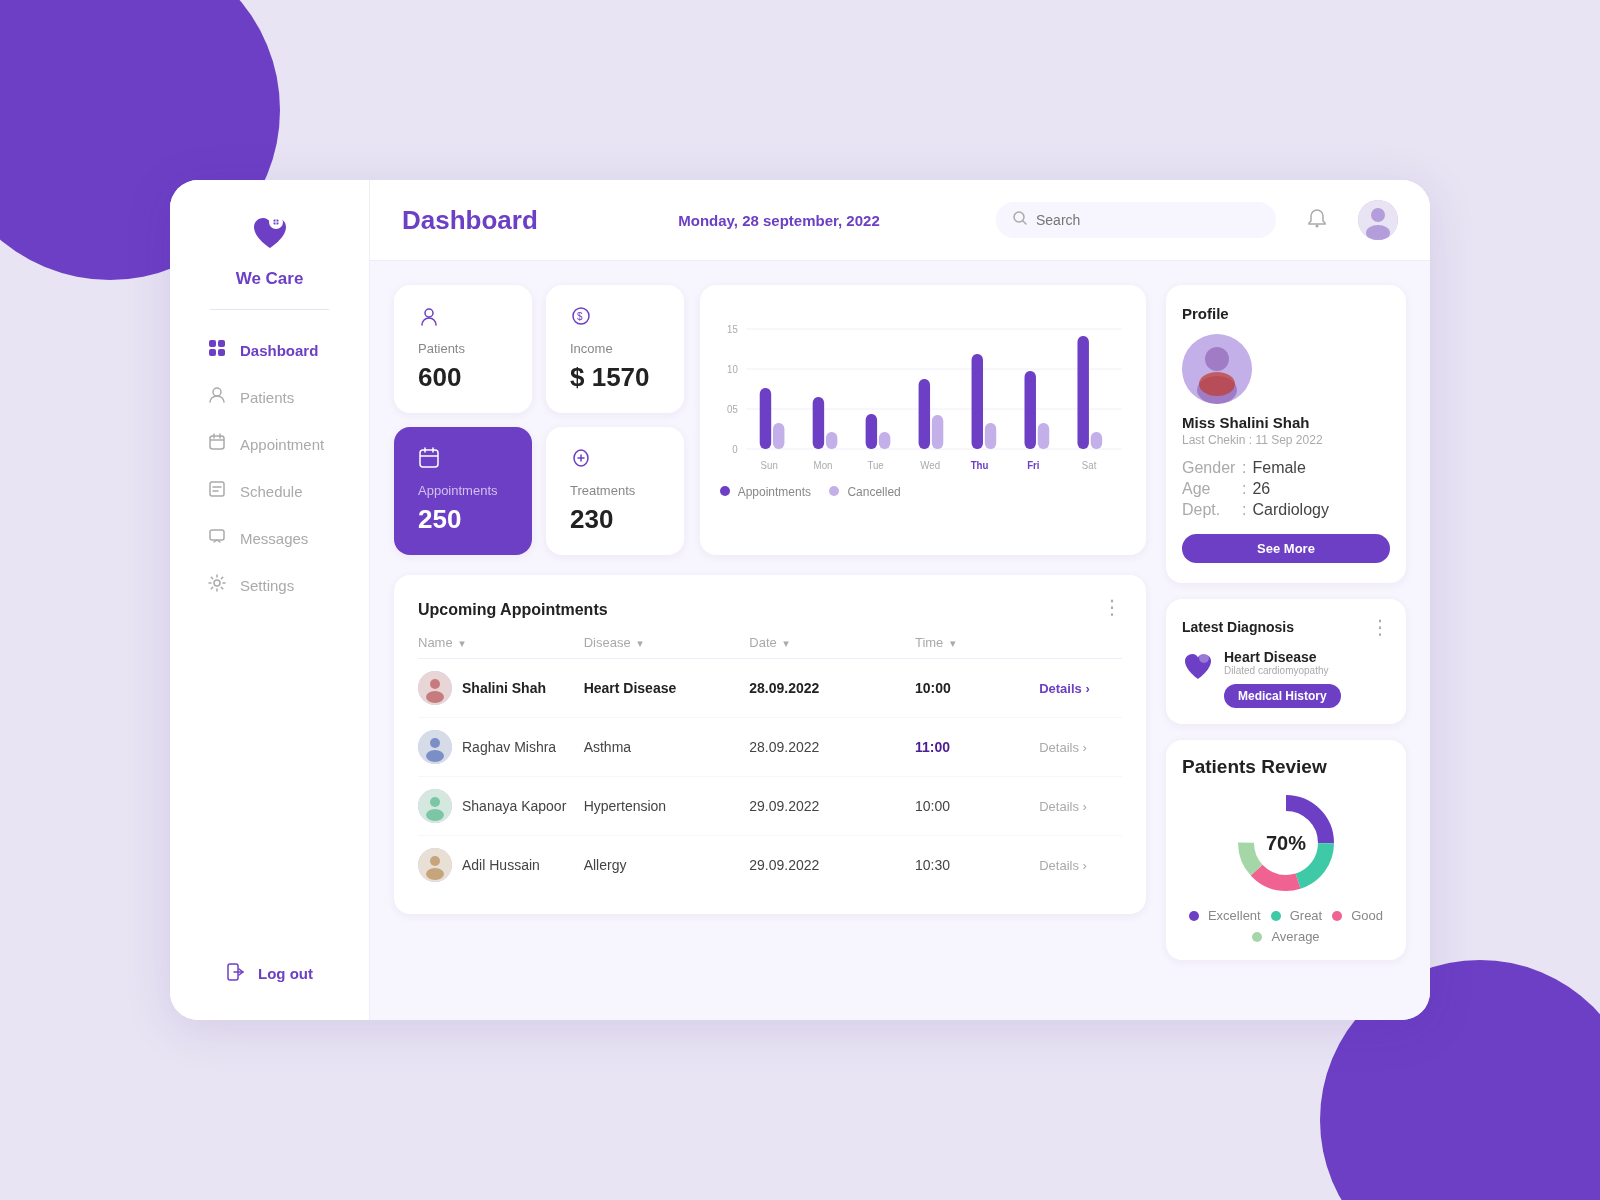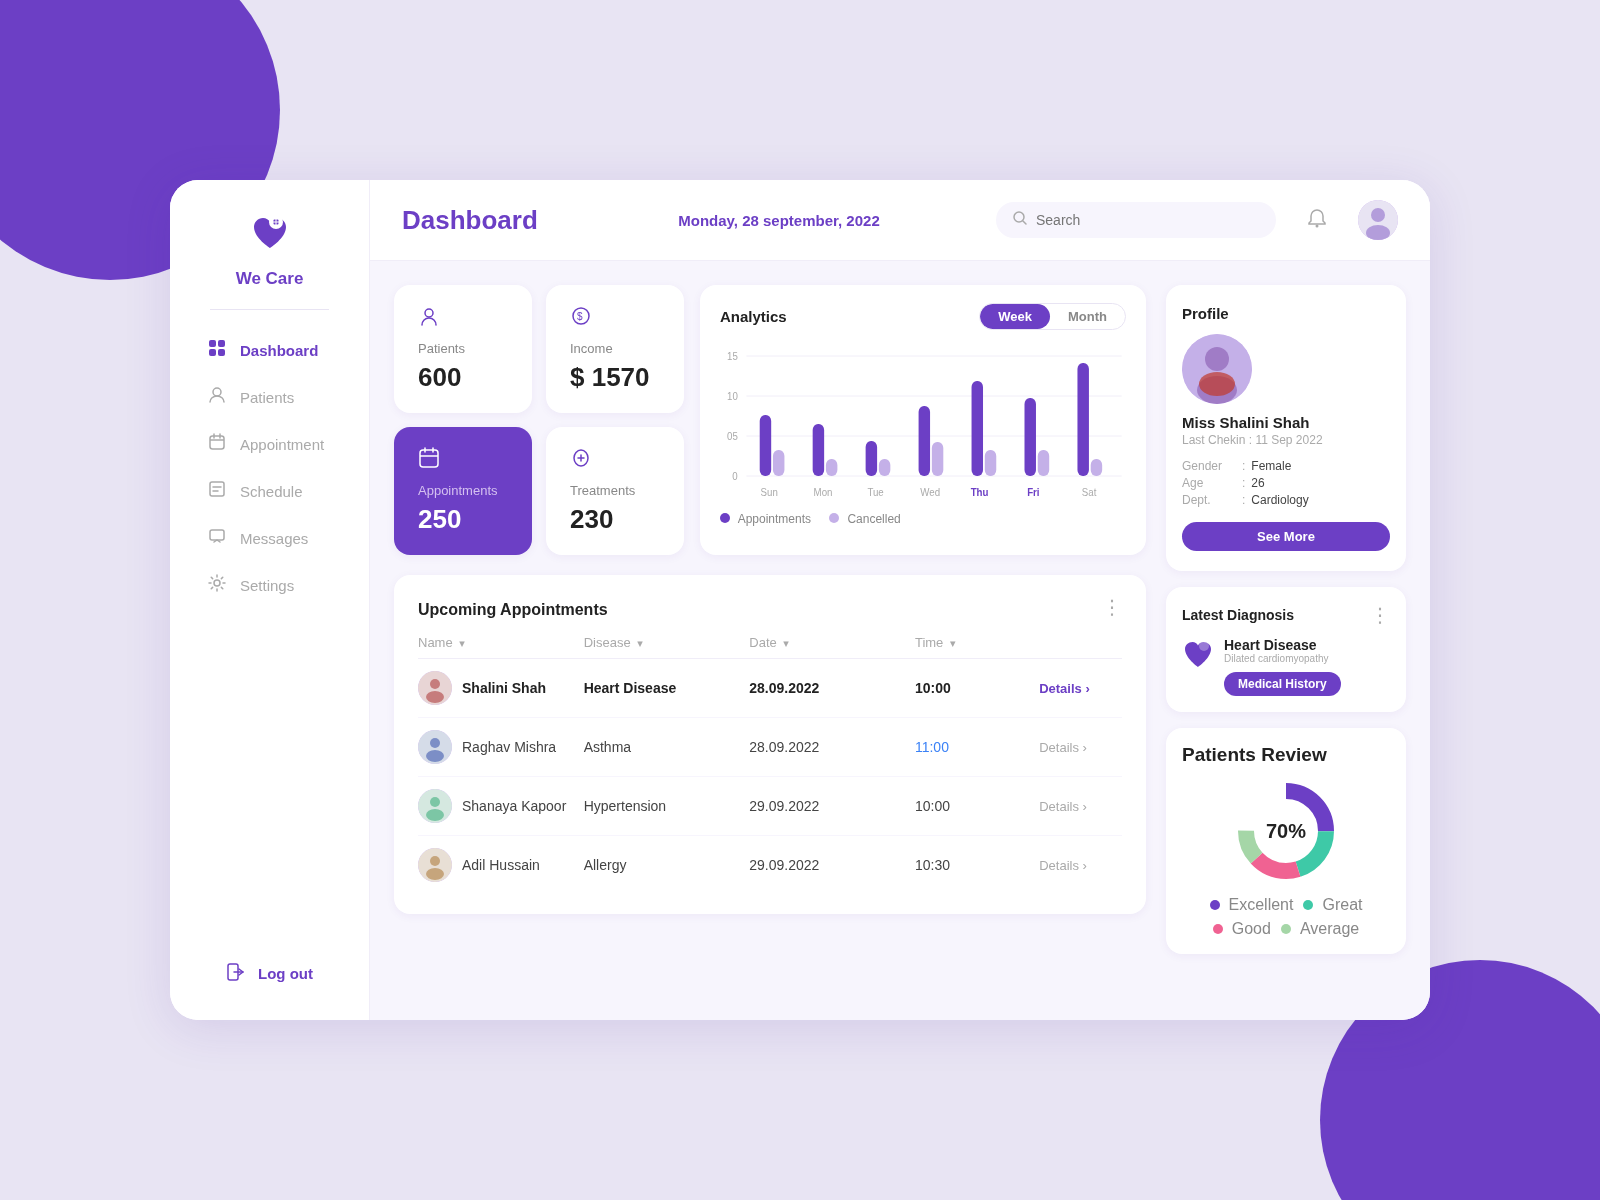--- a/index.html
+++ b/index.html
@@ -380,21 +380,21 @@
       margin-bottom: 2px;
     }
     .profile-checkin {
       font-size: 12px;
       color: #aaa;
       margin-bottom: 12px;
     }
     .profile-info-row {
       display: flex;
       width: 100%;
-      font-size: 12px;
+      font-size: 16px;
       margin-bottom: 3px;
     }
     .profile-info-label { color: #aaa; min-width: 60px; }
     .profile-info-colon { color: #aaa; margin-right: 6px; }
     .profile-info-value { color: #444; font-weight: 500; }
     .see-more-btn {
       margin-top: 12px;
       background: #6c3fc5;
       color: #fff;
       border: none;
@@ -478,21 +478,21 @@
       top: 50%; left: 50%;
       transform: translate(-50%, -50%);
       font-size: 20px;
       font-weight: 700;
       color: #222;
     }
     .review-legend {
       display: flex;
       flex-wrap: wrap;
       gap: 6px 10px;
-      font-size: 16px;
+      font-size: 13px;
       color: #888;
       justify-content: center;
     }
     .review-legend-item {
       display: flex;
       align-items: center;
       gap: 4px;
     }
     .y-label { font-size: 11px; fill: #aaa; }
     .col-chevron { font-size: 11px; color: #aaa; margin-left: 3px; }
@@ -660,27 +660,20 @@
                     <path d="M11 3C7 3 4 7 4 11s3 8 7 8 7-4 7-8-3-8-7-8z" stroke="#6c3fc5" stroke-width="1.5"></path>
                     <path d="M8 11h6M11 8v6" stroke="#6c3fc5" stroke-width="1.5" stroke-linecap="round"></path>
                   </svg>
               </span>
               <div class="stat-label">Treatments</div>
               <div class="stat-value">230</div>
             </div>
           </div>
 
           <div class="analytics-card">
-            <div class="analytics-header">
-              <span class="analytics-title">Analytics</span>
-              <div class="week-month-toggle">
-                <button class="toggle-btn active">Week</button>
-                <button class="toggle-btn">Month</button>
-              </div>
-            </div>
             <div class="chart-area">
               <svg width="100%" height="160" viewBox="0 0 460 160" preserveAspectRatio="none">
 
                 <text x="8" y="14" class="y-label" font-size="11" fill="#aaa">15</text>
                 <text x="8" y="54" class="y-label" font-size="11" fill="#aaa">10</text>
                 <text x="8" y="94" class="y-label" font-size="11" fill="#aaa">05</text>
                 <text x="14" y="134" class="y-label" font-size="11" fill="#aaa">0</text>
 
                 <line x1="30" y1="10" x2="455" y2="10" stroke="#f0edf8" stroke-width="1"></line>
                 <line x1="30" y1="50" x2="455" y2="50" stroke="#f0edf8" stroke-width="1"></line>
@@ -766,21 +759,21 @@
                 <svg viewBox="0 0 34 34" fill="none" width="34" height="34">
                     <circle cx="17" cy="17" r="17" fill="#d5dce8"></circle>
                     <circle cx="17" cy="13" r="5" fill="#7c8ec6"></circle>
                     <ellipse cx="17" cy="26" rx="9" ry="6" fill="#7c8ec6"></ellipse>
                   </svg>
               </div>
               <span style="color:#444;">Raghav Mishra</span>
             </div>
             <span style="color:#444;">Asthma</span>
             <span style="color:#444;">28.09.2022</span>
-            <span style="color:#3b82f6;">11:00</span>
+            <span style="color:#4c1d95;font-weight:bold;">11:00</span>
             <span class="details-link">Details ›</span>
           </div>
 
           <div class="table-row">
             <div class="patient-cell">
               <div class="avatar-small">
                 <svg viewBox="0 0 34 34" fill="none" width="34" height="34">
                     <circle cx="17" cy="17" r="17" fill="#d5e8e0"></circle>
                     <circle cx="17" cy="13" r="5" fill="#7cc6a5"></circle>
                     <ellipse cx="17" cy="26" rx="9" ry="6" fill="#7cc6a5"></ellipse>

